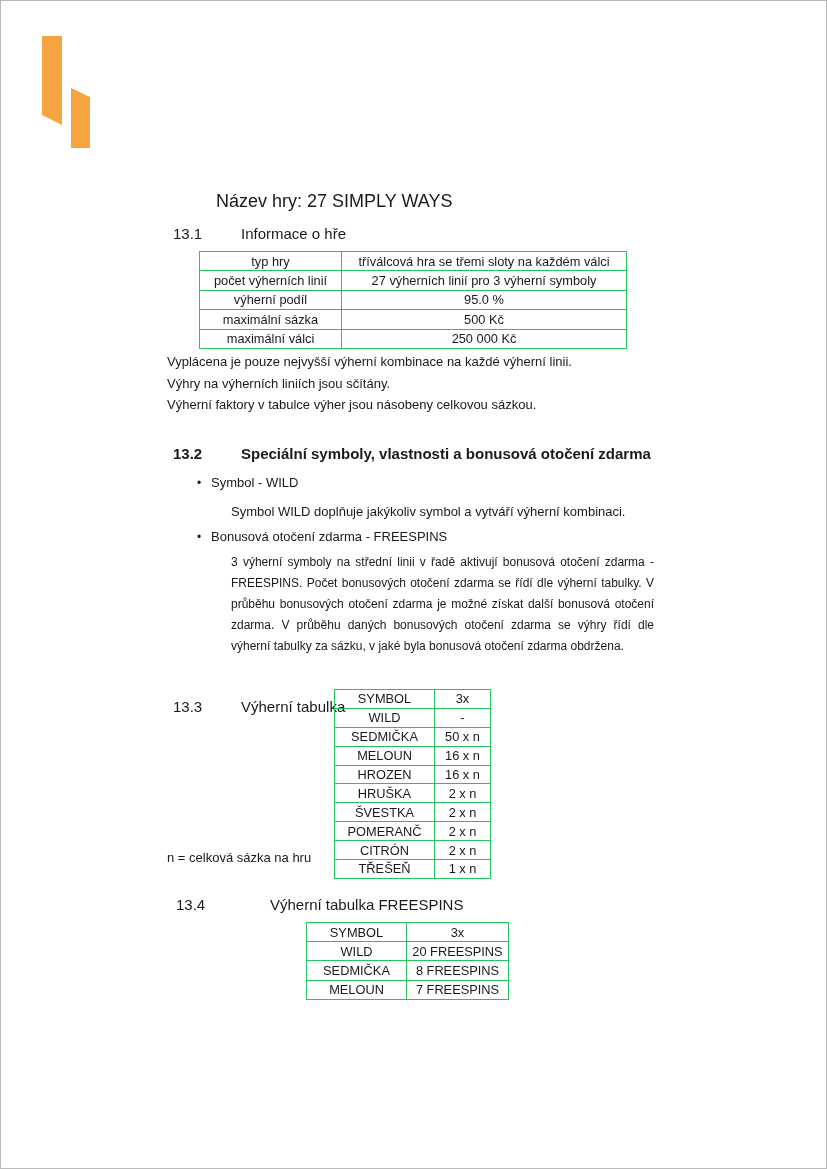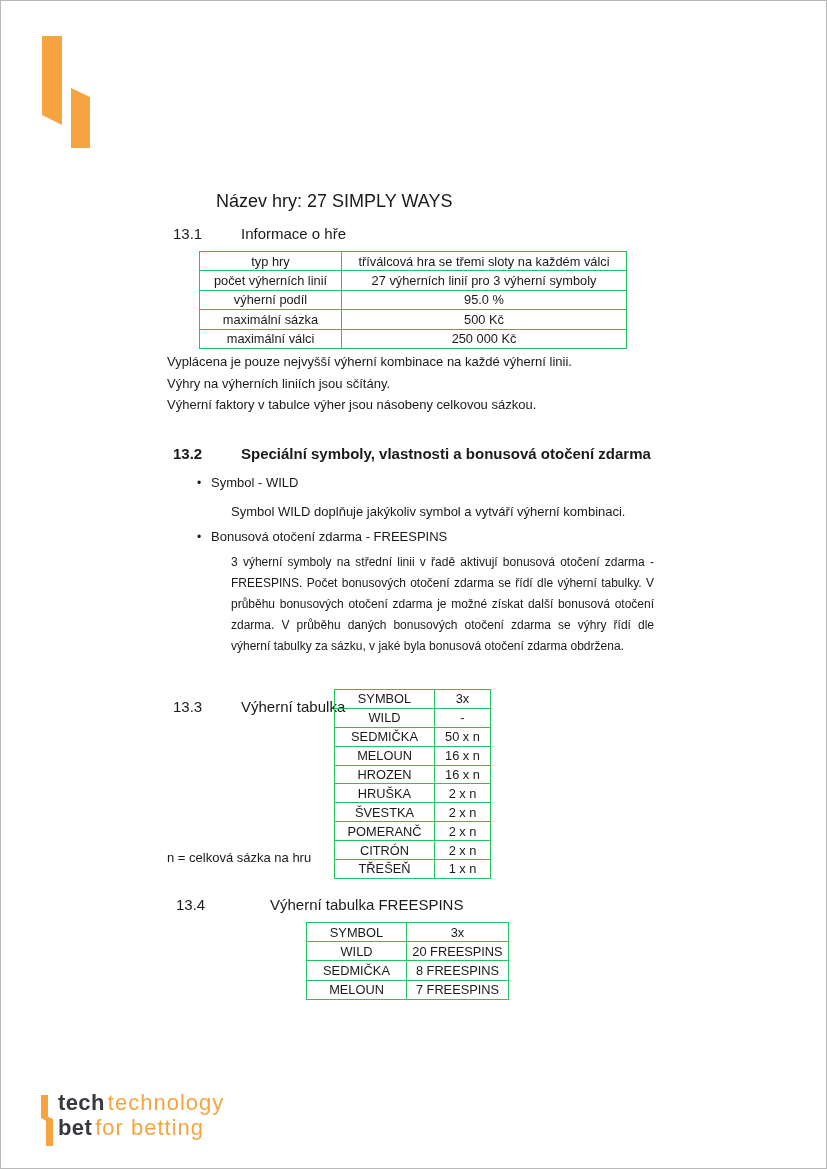--- a/index.html
+++ b/index.html
@@ -198,30 +198,14 @@
         <td>SEDMIČKA</td>
         <td>8 FREESPINS</td>
       </tr>
       <tr>
         <td>MELOUN</td>
         <td>7 FREESPINS</td>
       </tr>
     </tbody>
   </table>
 
-  <div class="footer">
-    <svg width="13" height="51" viewBox="0 0 13 51" style="margin-top:5px;">
-      <polygon points="0,0 7,0 7,27 0,23" fill="#F5A440"></polygon>
-      <polygon points="5,21 12,24 12,51 5,51" fill="#F5A440"></polygon>
-    </svg>
-    <div class="footer-text">
-      <div class="footer-row">
-        <span class="brand-dark" style="color:#38393E;">tech</span>
-        <span class="brand-orange" style="color:#F5A440;">technology</span>
-      </div>
-      <div class="footer-row">
-        <span class="brand-dark" style="color:#38393E;">bet</span>
-        <span class="brand-orange" style="color:#F5A440;">for betting</span>
-      </div>
-    </div>
-  </div>
 
 </div>
 
 </body></html>

